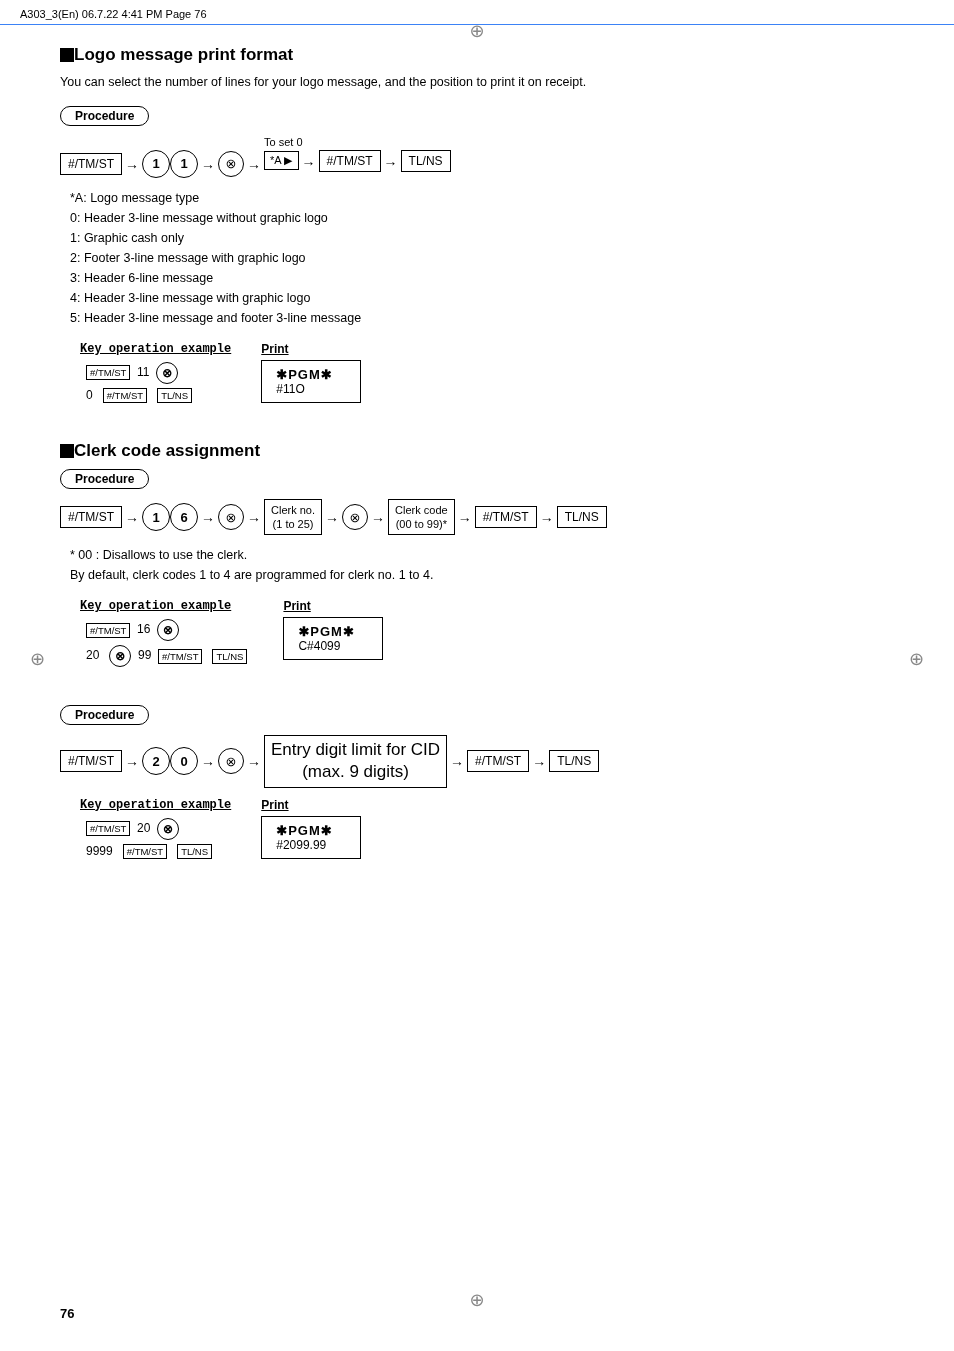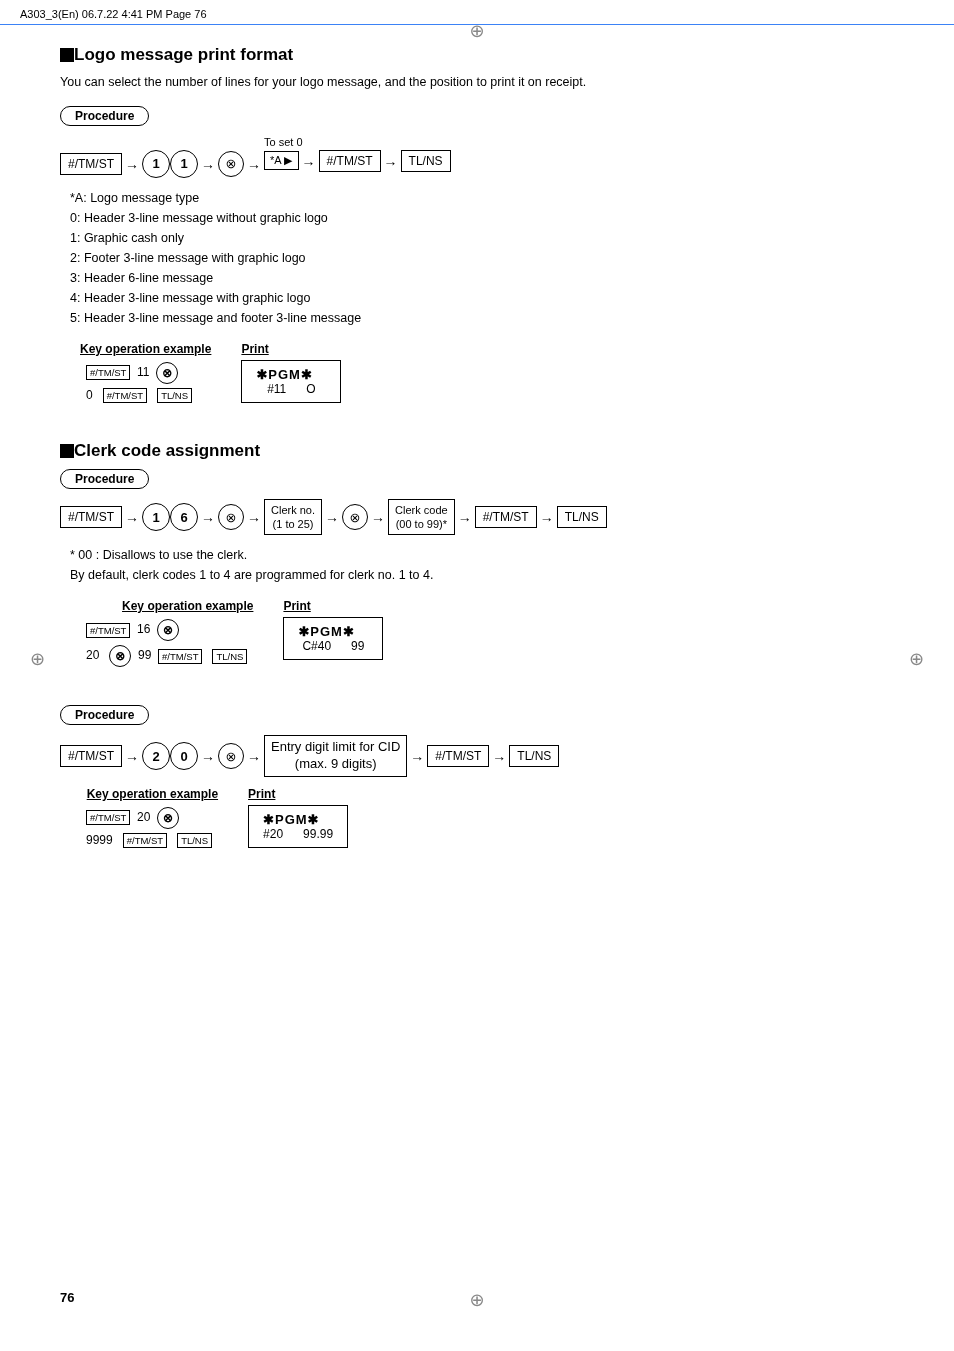--- a/index.html
+++ b/index.html
@@ -78,22 +78,23 @@
     }
 
     .example-table {
       border-collapse: collapse;
       font-size: 12px;
     }
 
     .example-table th {
       text-decoration: underline;
       font-weight: bold;
-      text-align: right;
+      text-align: left;
       padding-bottom: 4px;
+      font-family: Liberation Mono, monospace;
     }
 
     .example-table td {
       padding: 2px 6px;
       vertical-align: middle;
     }
 
     .print-box {
       border: 1.5px solid #000;
       padding: 6px 14px;
@@ -102,28 +103,27 @@
     }
 
     .print-box .print-title {
       font-size: 13px;
       font-weight: bold;
       letter-spacing: 1px;
     }
 
     .print-box .print-line {
       display: flex;
-      justify-content: center;
-      gap: 20px;
+      justify-content: flex-start;
     }
 
     
     .page-number {
       position: absolute;
-      bottom: 46px;
+      bottom: 30px;
       left: 60px;
       font-weight: bold;
       font-size: 13px;
     }
 
     .small-key {
       display: inline-block;
       border: 1px solid #000;
       padding: 1px 3px;
       font-size: 9.5px;
@@ -363,21 +363,21 @@
 
     
     <div style="display:flex; align-items:center; flex-wrap:nowrap; margin-bottom:10px; font-size:12px;">
       <span class="bx">#/TM/ST</span>
       <span class="arr">→</span>
       <span class="circ">2</span>
       <span class="circ">0</span>
       <span class="arr">→</span>
       <span class="xcir">⊗</span>
       <span class="arr">→</span>
-      <div class="lbx" style="font-size:13px;">Entry digit limit for CID<br>(max. 9 digits)</div>
+      <div class="lbx" style="font-size:17px;">Entry digit limit for CID<br>(max. 9 digits)</div>
       <span class="arr">→</span>
       <span class="bx">#/TM/ST</span>
       <span class="arr">→</span>
       <span class="bx">TL/NS</span>
     </div>
 
     
     <div class="example-table-container">
       <div>
         <table class="example-table">

